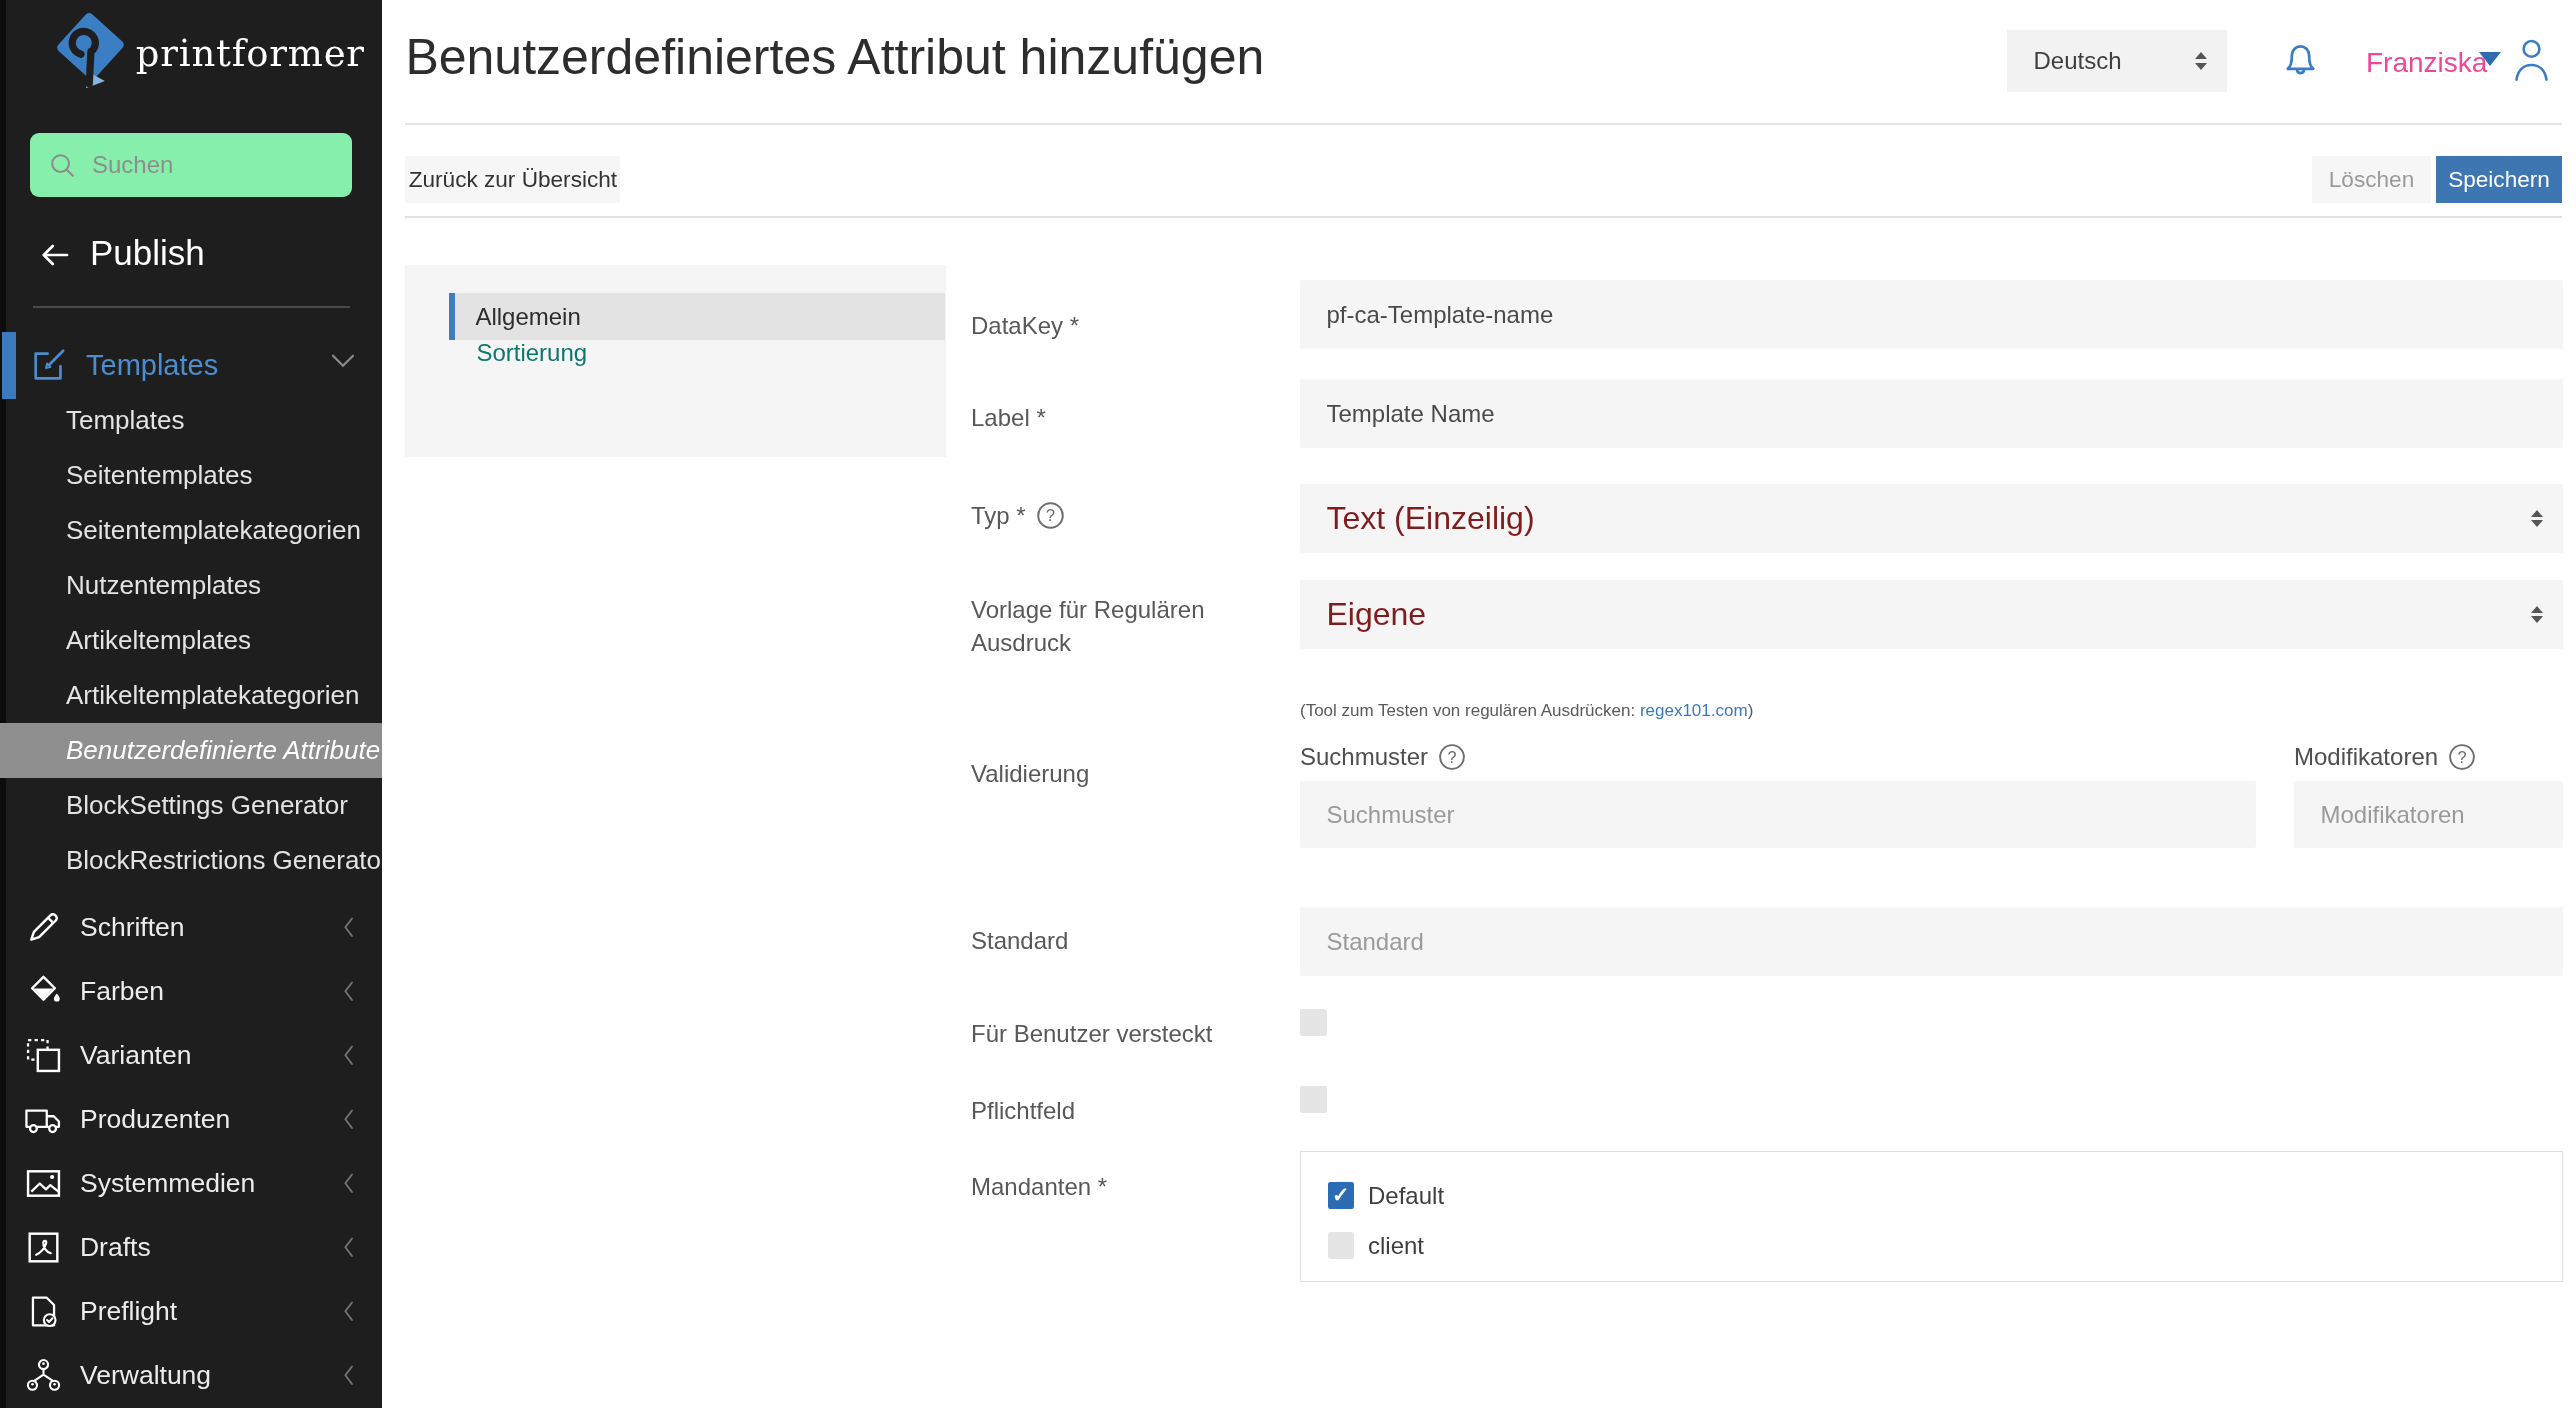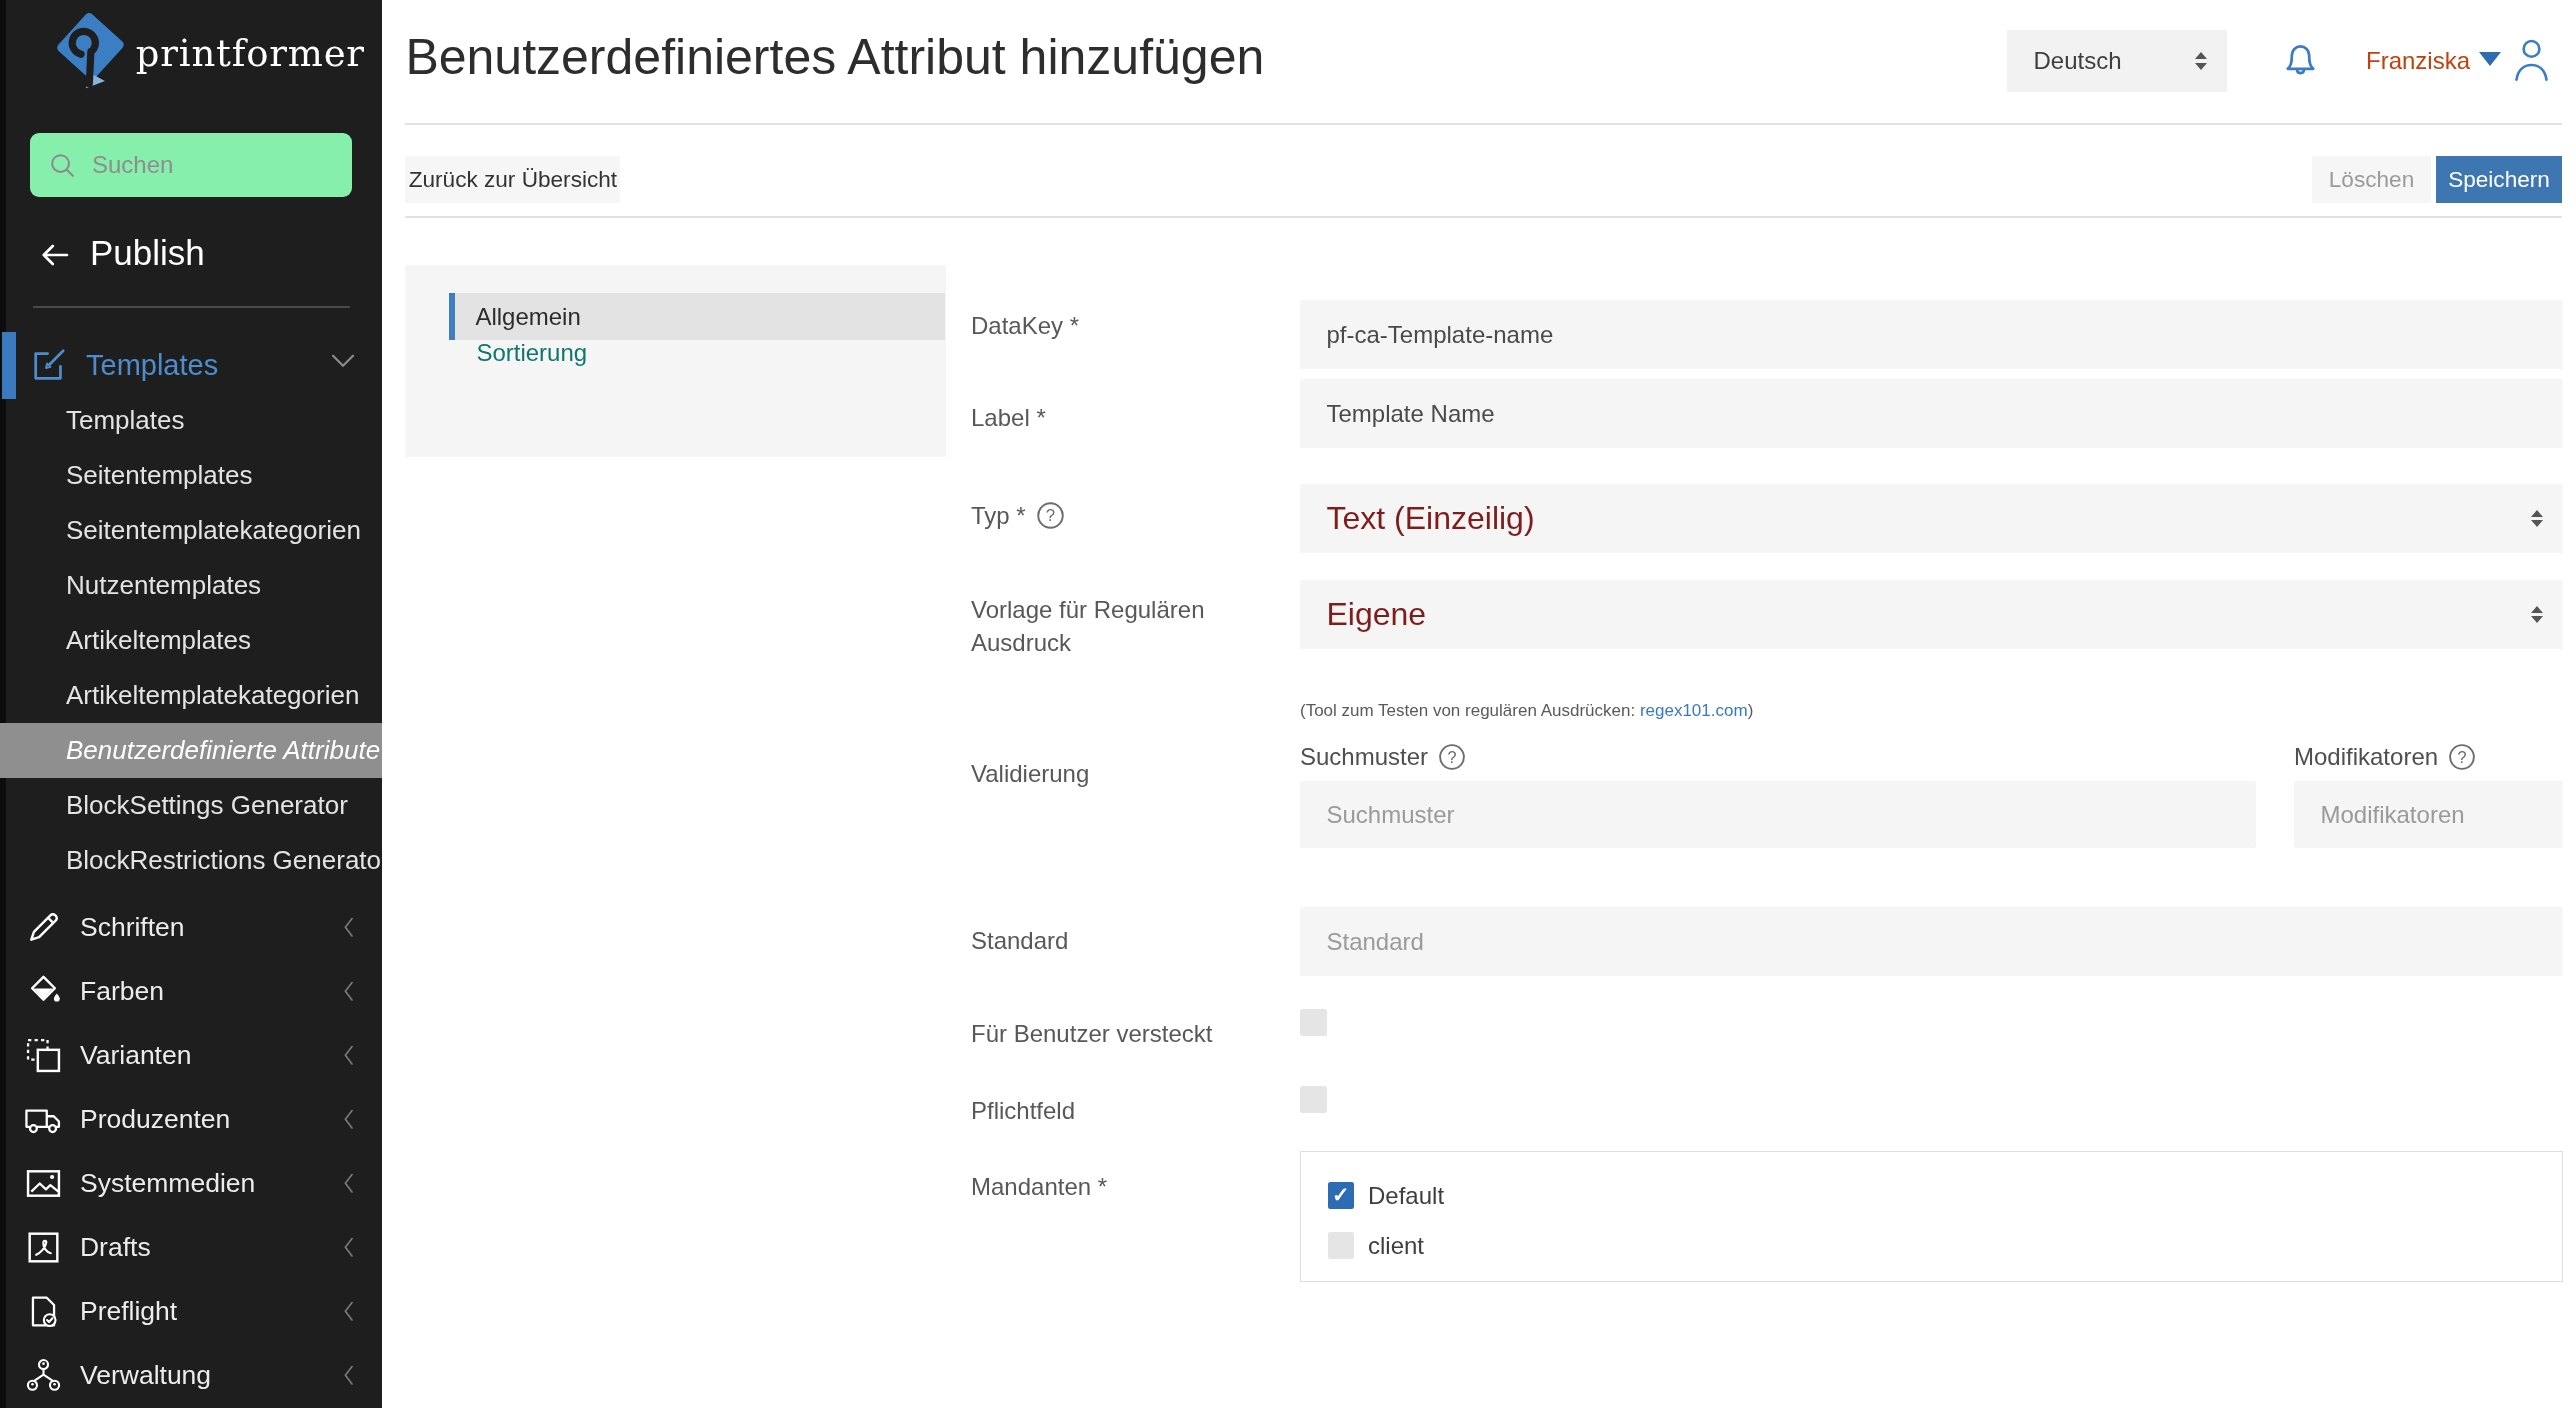--- a/index.html
+++ b/index.html
@@ -48,21 +48,21 @@
   .hr2 { position:absolute; left:23.4px; top:216px; width:2157px; height:1.6px; background:#e2e2e2; }
 
   
   .lang-select { position:absolute; left:1625px; top:30px; width:220px; height:62px; background:#f2f2f2; display:flex; align-items:center; cursor:pointer; }
   .lang-select .lang-value { font-size:24px; color:#3f3f3f; margin-left:26.5px; }
   .stepper { position:absolute; right:20px; top:50%; transform:translateY(-50%); }
   .stepper i { display:block; width:0; height:0; border-left:6.2px solid transparent; border-right:6.2px solid transparent; }
   .stepper i.up { border-bottom:7.8px solid #555; margin-bottom:3.9px; }
   .stepper i.down { border-top:7.8px solid #555; }
   .bell { position:absolute; left:1895px; top:34px; cursor:pointer; }
-  .user-name { position:absolute; left:1984px; top:47px; font-size:24px; color:#c2410c; font-weight:500; cursor:pointer; }
+  .user-name { position:absolute; left:1984px; top:47px; font-size:28px; color:#ec4899; font-weight:500; cursor:pointer; }
   .user-caret { position:absolute; left:2097px; top:52px; width:0; height:0; border-left:11px solid transparent; border-right:11px solid transparent; border-top:14px solid #2e6bb0; cursor:pointer; }
   .user-icon { position:absolute; left:2127px; top:33px; cursor:pointer; }
 
   
   .btn { position:absolute; top:156px; height:47px; display:flex; align-items:center; justify-content:center; font-size:22.6px; border:none; cursor:pointer; font-family:"Liberation Sans", sans-serif; }
   .btn-back { left:23.4px; width:215px; background:#f6f6f6; color:#333; }
   .btn-delete { left:1930px; width:119px; background:#f6f6f6; color:#9a9a9a; }
   .btn-save { left:2054px; width:126px; background:#3e76b2; color:#ffffff; }
 
   
@@ -291,21 +291,21 @@
     <button class="btn btn-save">Speichern</button>
 
     <div class="hr2"></div>
 
     <div class="form-panel">
       <div class="fp-item-active">Allgemein</div>
       <div class="fp-item">Sortierung</div>
     </div>
 
     <label class="flabel" style="top:312px;">DataKey *</label>
-    <input class="finput" style="top: 300px;" value="pf-ca-Template-name">
+    <input class="finput" style="top: 280px;" value="pf-ca-Template-name">
 
     <label class="flabel" style="top:404px;">Label *</label>
     <input class="finput" style="top: 379px;" value="Template Name">
 
     <div class="flabel label-flex" style="top:500px;">
       <span>Typ *</span>
       <svg class="q-icon" width="31" height="31" viewBox="0 0 24 24" style="font-size:31px">
           <circle cx="12" cy="12" r="9.5" fill="none" stroke="#6d6d6d" stroke-width="1.5"></circle>
           <text x="12" y="16.6" text-anchor="middle" font-size="13" fill="#6d6d6d" font-family="Liberation Sans, sans-serif">?</text>
         </svg>

